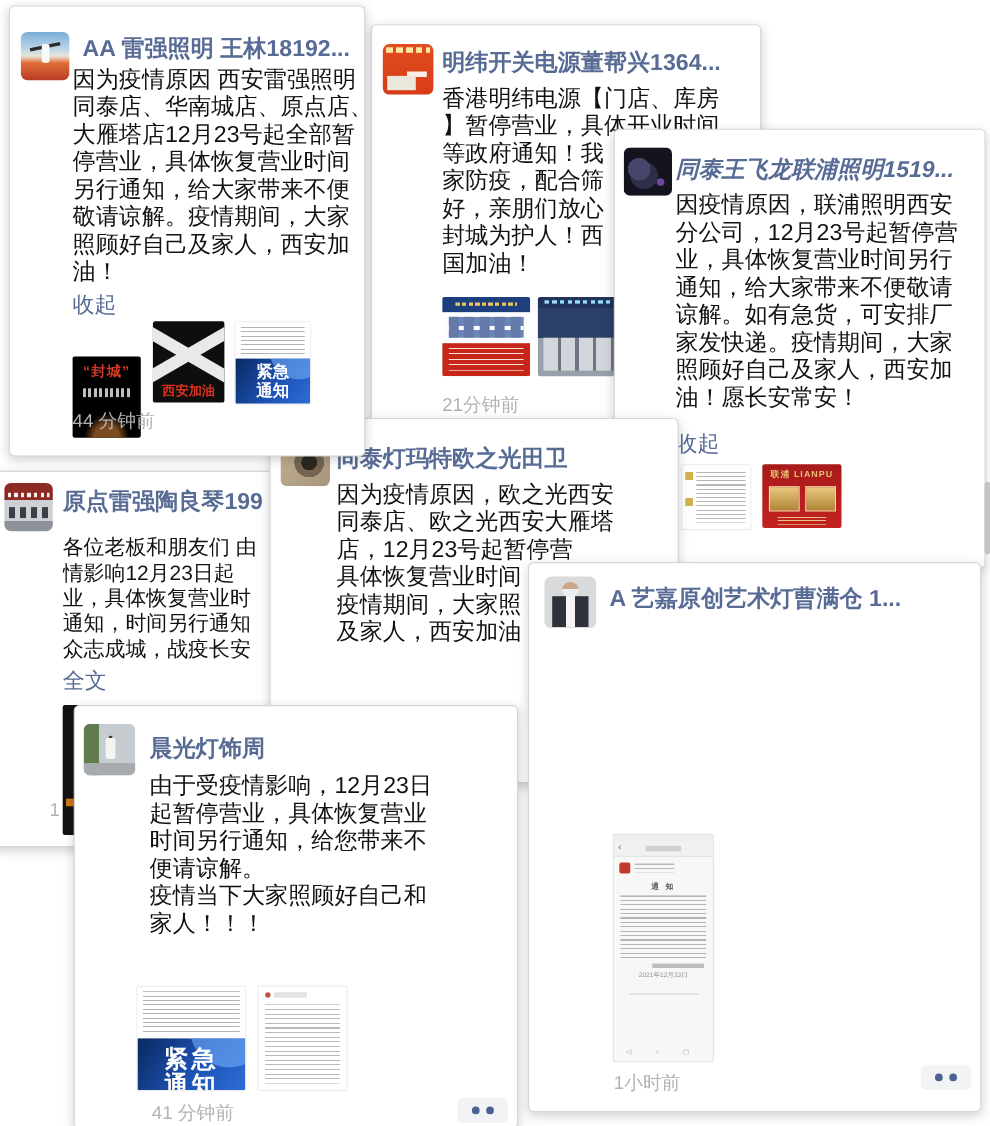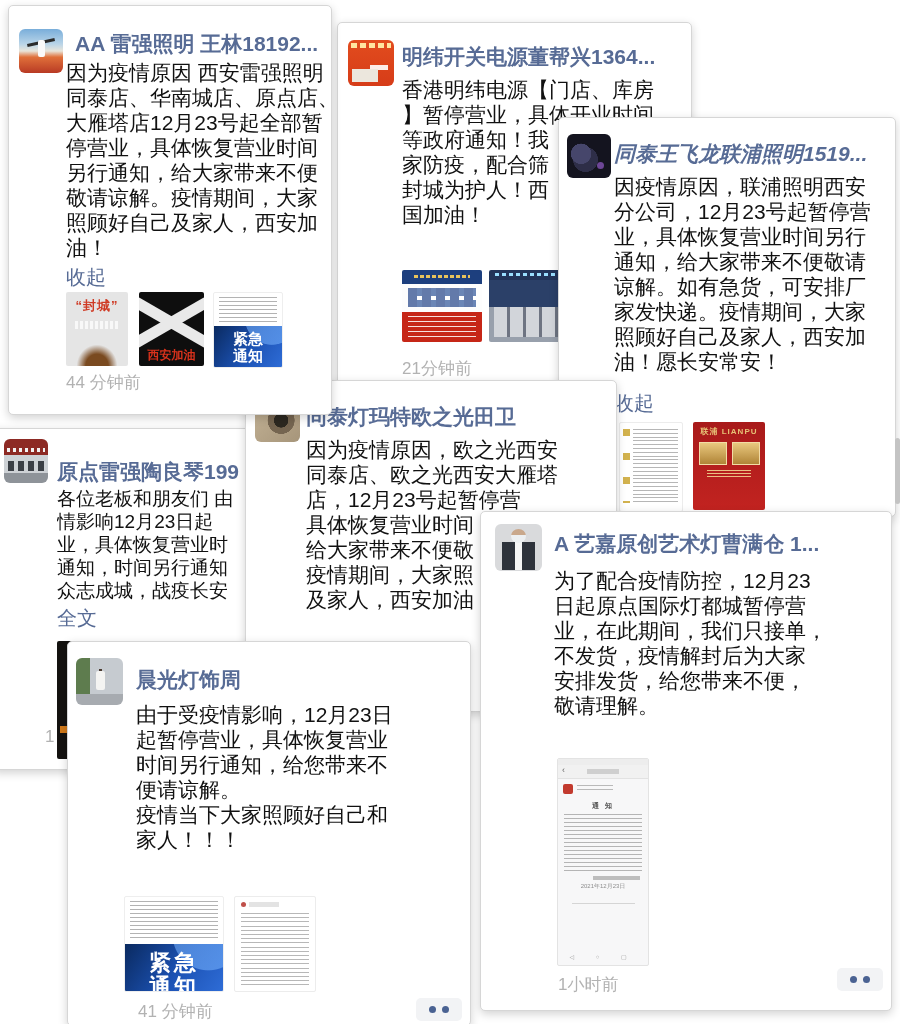--- a/index.html
+++ b/index.html
@@ -42,21 +42,21 @@
         linear-gradient(90deg,#5e7c4e 0 30%,#c6cbd0 30%);}
   .av6::after{content:"";position:absolute;left:20px;top:13px;width:9px;height:19px;background:#f4f4f2;
         border-radius:2px;box-shadow:0 -5px 0 -3px #4a3a30;}
   .av7{background:#d9dadc;}
   .av7::before{content:"";position:absolute;left:16px;top:5px;width:15px;height:14px;border-radius:50%;
         background:linear-gradient(180deg,#c9a88c 0 45%,#eceff1 45%);z-index:2;}
   .av7::after{content:"";position:absolute;left:7px;top:18px;width:33px;height:28px;
         background:linear-gradient(90deg,#2e333b 0 38%,#f5f5f5 38% 62%,#2e333b 62%);}
 
   
-  .fengcheng{background:#e5e5e5;}
+  .fengcheng{background:#000000;margin-top:32px;}
   .fc-t{margin-top:5px;text-align:center;color:#cf3a24;font-size:13px;font-weight:700;letter-spacing:1px;}
   .fc-sub{margin:6px auto 0;width:72%;height:8px;
         background:repeating-linear-gradient(90deg,rgba(255,255,255,.75) 0 3px,rgba(0,0,0,0) 3px 5px);}
   .fc-glow{position:absolute;bottom:0;left:18%;width:64%;height:28%;
         background:radial-gradient(ellipse at 50% 100%,#7a4a20 0 40%,rgba(0,0,0,0) 72%);}
   .xajy{background:#0e0e0e;}
   .xajy::before,.xajy::after{content:"";position:absolute;left:-12%;top:34%;width:124%;height:11px;background:#e9e9e9;}
   .xajy::before{transform:rotate(30deg);} .xajy::after{transform:rotate(-30deg);}
   .xa-t{position:absolute;bottom:2px;width:100%;text-align:center;color:#d8321c;font-size:12px;font-weight:800;}
   .notice{background:#fff;border:1px solid #eee;}
@@ -135,25 +135,25 @@
   #c2 .name{left:64px;top:20px;width:285px;}
   #c2 .body{left:64px;top:54px;width:285px;}
   #c2 .pi{top:247px;height:72px;} #c2 .pi.i1{left:64px;width:80px;} #c2 .pi.i2{left:151px;width:84px;}
   #c2 .time{left:64px;top:334px;}
 
   #c3{left:558px;top:117px;width:336px;height:398px;z-index:3;}
   #c3 .avatar{left:8px;top:16px;}
   #c3 .name{left:55px;top:22px;width:277px;font-style:italic;}
   #c3 .body{left:55px;top:56px;width:277px;}
   #c3 .link{left:55px;top:272px;}
-  #c3 .pi{top:304px;height:88px;} #c3 .pi.i1{left:60px;width:62px;} #c3 .pi.i2{left:134px;width:72px;}
+  #c3 .pi{top:304px;height:58px;} #c3 .pi.i1{left:60px;width:62px;} #c3 .pi.i2{left:134px;width:72px;}
 
   #c4{left:-8px;top:428px;width:256px;height:340px;z-index:2;}
   #c4 .avatar{left:11px;top:10px;}
-  #c4 .name{left:64px;top:29px;width:190px;}
+  #c4 .name{left:64px;top:13px;width:190px;}
   #c4 .body{left:64px;top:46px;width:190px;margin-top:12px;}
   #c4 .tline{font-size:19px;height:23px;line-height:23px;}
   #c4 .link{left:64px;top:176px;}
   #c4 .pi{left:64px;top:212px;width:150px;height:118px;}
   #c4 .time{left:52px;top:298px;}
 
   #c5{left:245px;top:380px;width:370px;height:330px;z-index:4;}
   #c5 .avatar{left:9px;top:16px;width:45px;height:45px;}
   #c5 .name{left:60px;top:22px;width:300px;}
   #c5 .body{left:60px;top:56px;width:300px;}
@@ -212,20 +212,21 @@
   </div>
 
   <div class="card" id="c2">
     <div class="avatar av2"></div>
     <div class="name">明纬开关电源董帮兴1364...</div>
     <div class="body">
         <div class="tline">香港明纬电源【门店、库房</div>
         <div class="tline">】暂停营业，具体开业时间</div>
         <div class="tline">等政府通知！我</div>
         <div class="tline">家防疫，配合筛</div>
+        <div class="tline">好，亲朋们放心</div>
         <div class="tline">封城为护人！西</div>
         <div class="tline">国加油！</div>
       </div>
     <div class="pi i1 mw1">
       <div class="mw1-top"></div>
       <div class="mw1-mid"></div>
       <div class="mw1-bot"></div>
     </div>
     <div class="pi i2 mw2"></div>
     <div class="time">21分钟前</div>
@@ -272,21 +273,20 @@
   </div>
 
   <div class="card" id="c5">
     <div class="avatar av5"></div>
     <div class="name">同泰灯玛特欧之光田卫</div>
     <div class="body">
         <div class="tline">因为疫情原因，欧之光西安</div>
         <div class="tline">同泰店、欧之光西安大雁塔</div>
         <div class="tline">店，12月23号起暂停营</div>
         <div class="tline">具体恢复营业时间</div>
-        <div class="tline">给大家带来不便敬</div>
         <div class="tline">疫情期间，大家照</div>
         <div class="tline">及家人，西安加油</div>
       </div>
   </div>
 
   <div class="card" id="c6">
     <div class="avatar av6"></div>
     <div class="name">晨光灯饰周</div>
     <div class="body">
         <div class="tline">由于受疫情影响，12月23日</div>
@@ -311,28 +311,20 @@
     <div class="time">41 分钟前</div>
     <div class="dots">
         <i></i>
         <i></i>
       </div>
   </div>
 
   <div class="card" id="c7">
     <div class="avatar av7"></div>
     <div class="name">A 艺嘉原创艺术灯曹满仓 1...</div>
-    <div class="body">
-        <div class="tline">为了配合疫情防控，12月23</div>
-        <div class="tline">日起原点国际灯都城暂停营</div>
-        <div class="tline">业，在此期间，我们只接单，</div>
-        <div class="tline">不发货，疫情解封后为大家</div>
-        <div class="tline">安排发货，给您带来不便，</div>
-        <div class="tline">敬请理解。</div>
-      </div>
     <div class="pi phone">
       <div class="ph-status"></div>
       <div class="ph-nav">
         <span class="ph-back">‹</span>
         <span class="ph-titlebar"></span>
       </div>
       <div class="ph-user">
         <span class="ph-uava"></span>
         <span class="ph-ulines"></span>
       </div>

